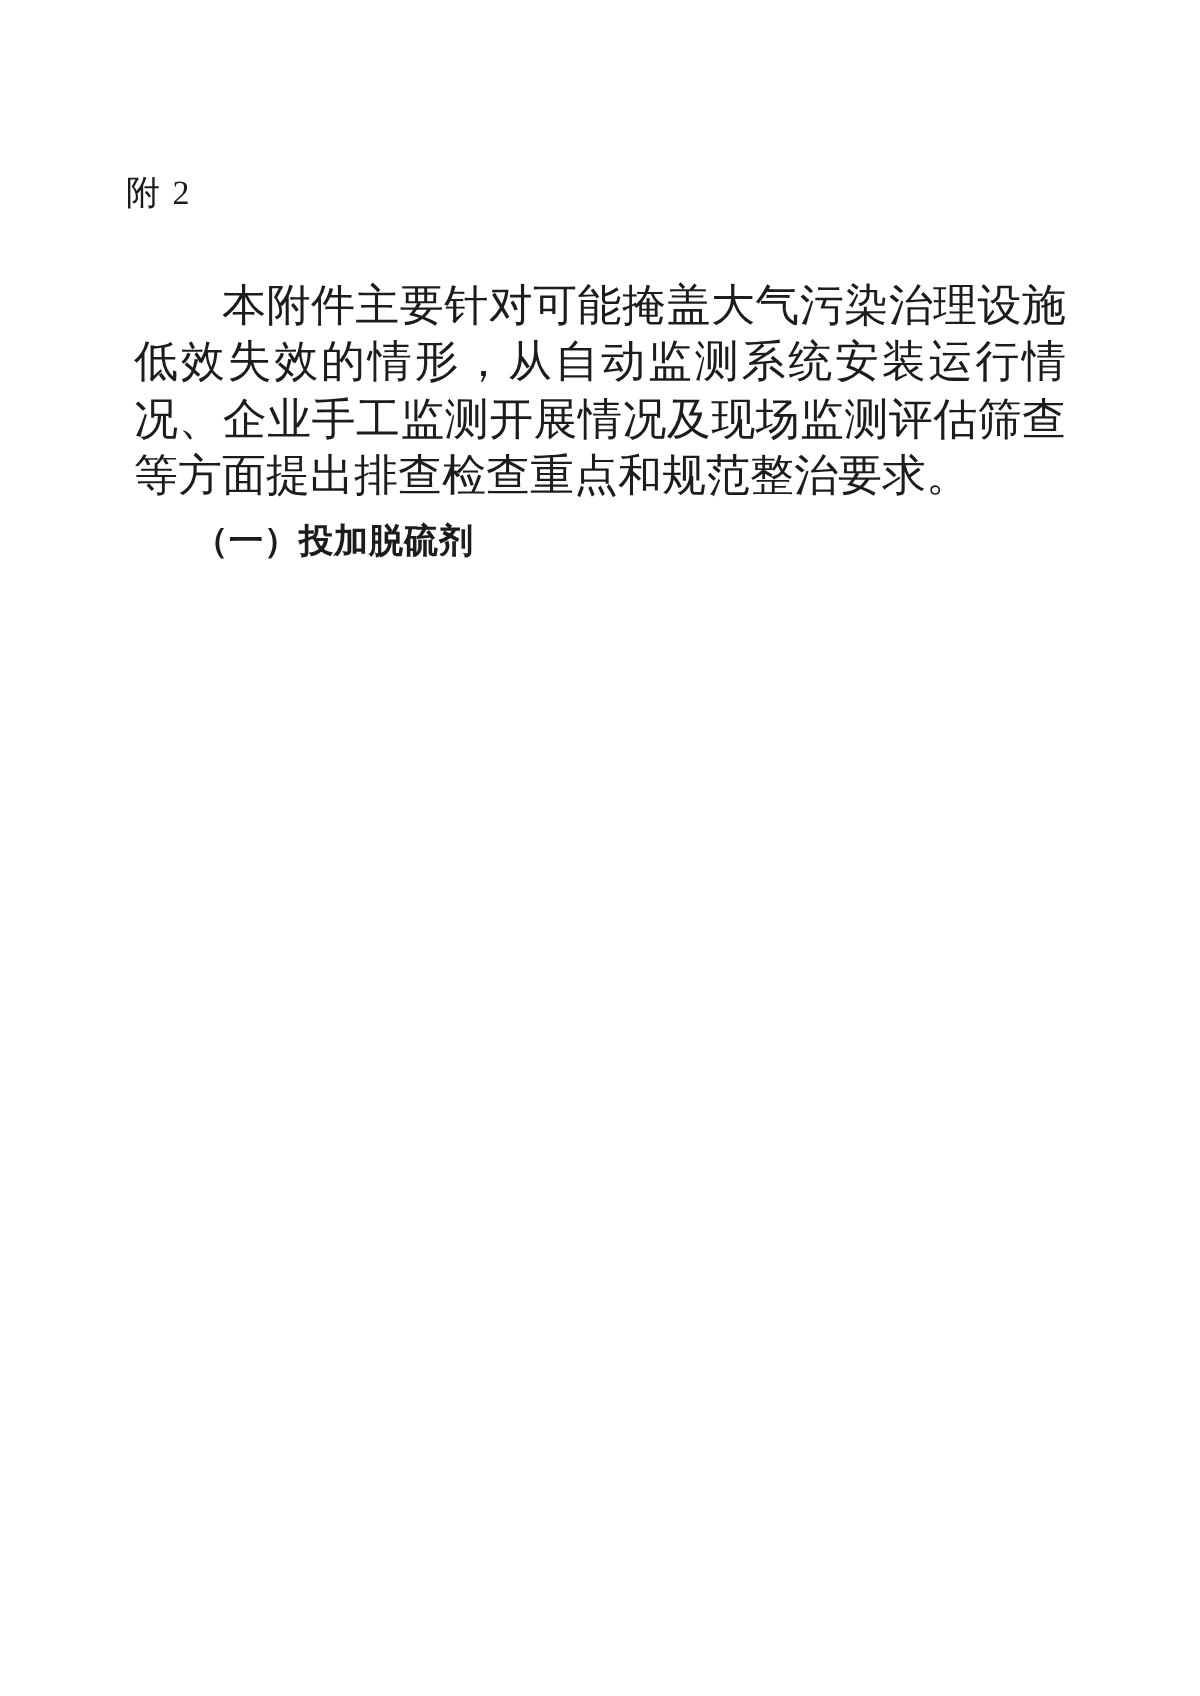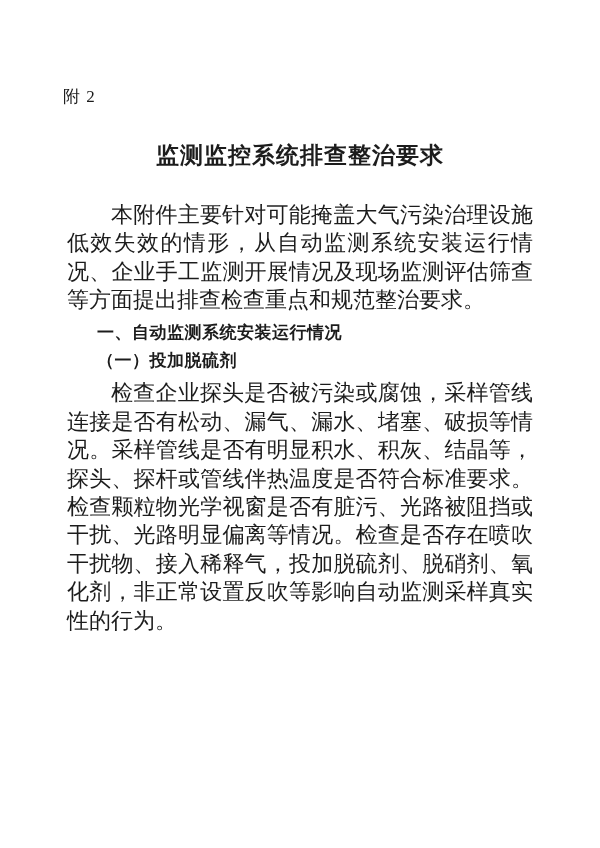--- a/index.html
+++ b/index.html
@@ -73,30 +73,27 @@
     font-weight: bold;
   }
 </style>
 </head>
 <body>
 
 <div class="page">
 
   <div class="attachment-label">附 2</div>
 
-  <h1 class="doc-title">监测监控系统排查整治要求</h1>
 
   <div class="body-text">
 
     <p class="para">本附件主要针对可能掩盖大气污染治理设施低效失效的情形，从自动监测系统安装运行情况、企业手工监测开展情况及现场监测评估筛查等方面提出排查检查重点和规范整治要求。</p>
 
-    <p class="heading-1">一、自动监测系统安装运行情况</p>
 
     <p class="heading-2">（一）投加脱硫剂</p>
 
-    <p class="para">检查企业探头是否被污染或腐蚀，采样管线连接是否有松动、漏气、漏水、堵塞、破损等情况。采样管线是否有明显积水、积灰、结晶等，探头、探杆或管线伴热温度是否符合标准要求。检查颗粒物光学视窗是否有脏污、光路被阻挡或干扰、光路明显偏离等情况。检查是否存在喷吹干扰物、接入稀释气，投加脱硫剂、脱硝剂、氧化剂，非正常设置反吹等影响自动监测采样真实性的行为。</p>
 
 
   </div>
 
   <div class="page-number">— 18 —</div>
 
 </div>
 
 </body></html>

